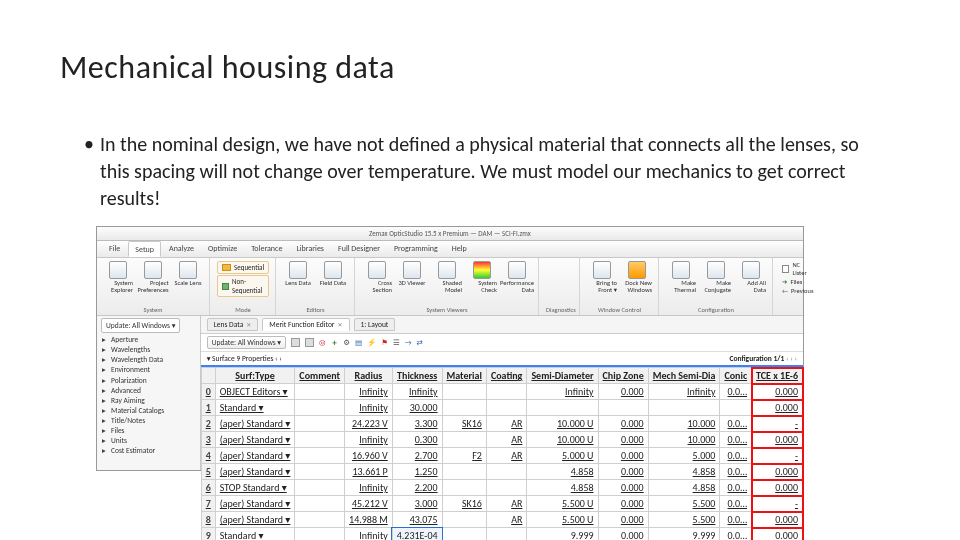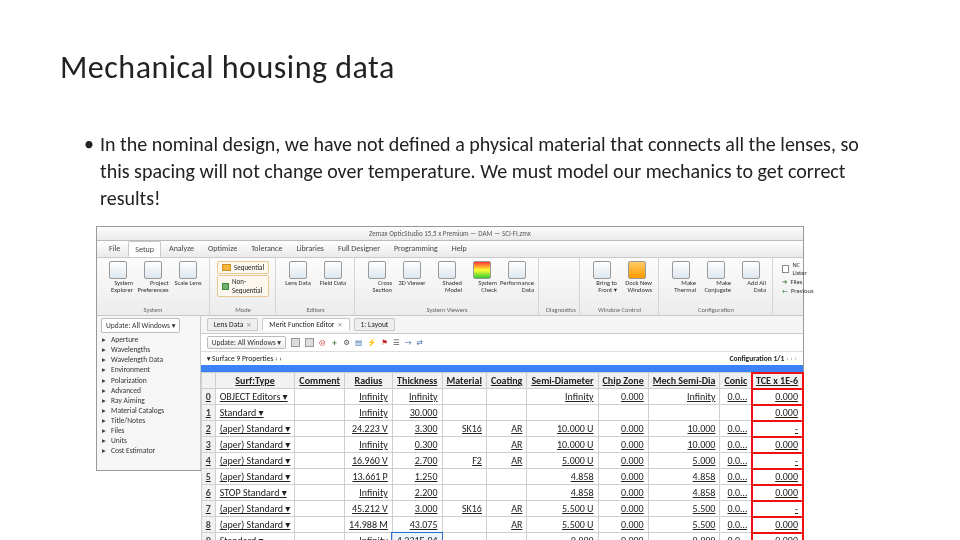--- a/index.html
+++ b/index.html
@@ -40,21 +40,21 @@
 
   .editor { flex: 1; display: flex; flex-direction: column; background: #fff; }
   .tabsbar { display: flex; gap: 4px; padding: 2px 6px; background: #f5f5f5; border-bottom: 1px solid #ccc; font-size: 7.5px; }
   .etab { padding: 1px 6px; border: 1px solid #c7c7c7; border-bottom: 1px solid #fff; background: #fff; border-radius: 2px 2px 0 0; display:flex; align-items:center; gap:3px;}
   .etab.inactive { background: #eee; border-bottom: 1px solid #c7c7c7; }
   .tab-x { color:#888; font-size:6px; }
 
   .toolbar { display: flex; align-items: center; gap: 5px; padding: 2px 6px; border-bottom: 1px solid #ddd; font-size: 7.5px; color:#333;}
   .tool-btn { padding: 1px 4px; border: 1px solid #bcbcbc; border-radius: 2px; background: linear-gradient(#fff,#eee); }
   .tool-icon { width:9px; height:9px; display:inline-block; }
-  .breadcrumb { display:flex; align-items:flex-end; gap:6px; padding:2px 6px; border-bottom:7px solid #3b82f6; font-size:7.5px; justify-content:space-between;}
+  .breadcrumb { display:flex; align-items:flex-end; gap:6px; padding:2px 6px; border-bottom:2px solid #3b82f6; font-size:7.5px; justify-content:space-between;}
   .bc-left { display:flex; align-items:center; gap:4px; }
 
   table.lde { border-collapse: collapse; width: 100%; font-size: 10px; text-decoration: underline; }
   table.lde th, table.lde td { border: 1px solid #cfcfcf; padding: 1px 4px; text-align: right; white-space: nowrap; background:#fff; }
   table.lde th { background: #f1f1f1; text-align: center; font-weight: 700; color:#222; }
   table.lde td.rownum { background:#f1f1f1; text-align:center; font-weight:700; color:#444; }
   table.lde td.surftype { text-align:left; }
   table.lde td.comment { text-align:center; }
   .tce-col { outline: 2px solid #e11; outline-offset: -1px; }
   .editcell { outline: 1px solid #2a6fcf; background:#eef4fc !important; }

